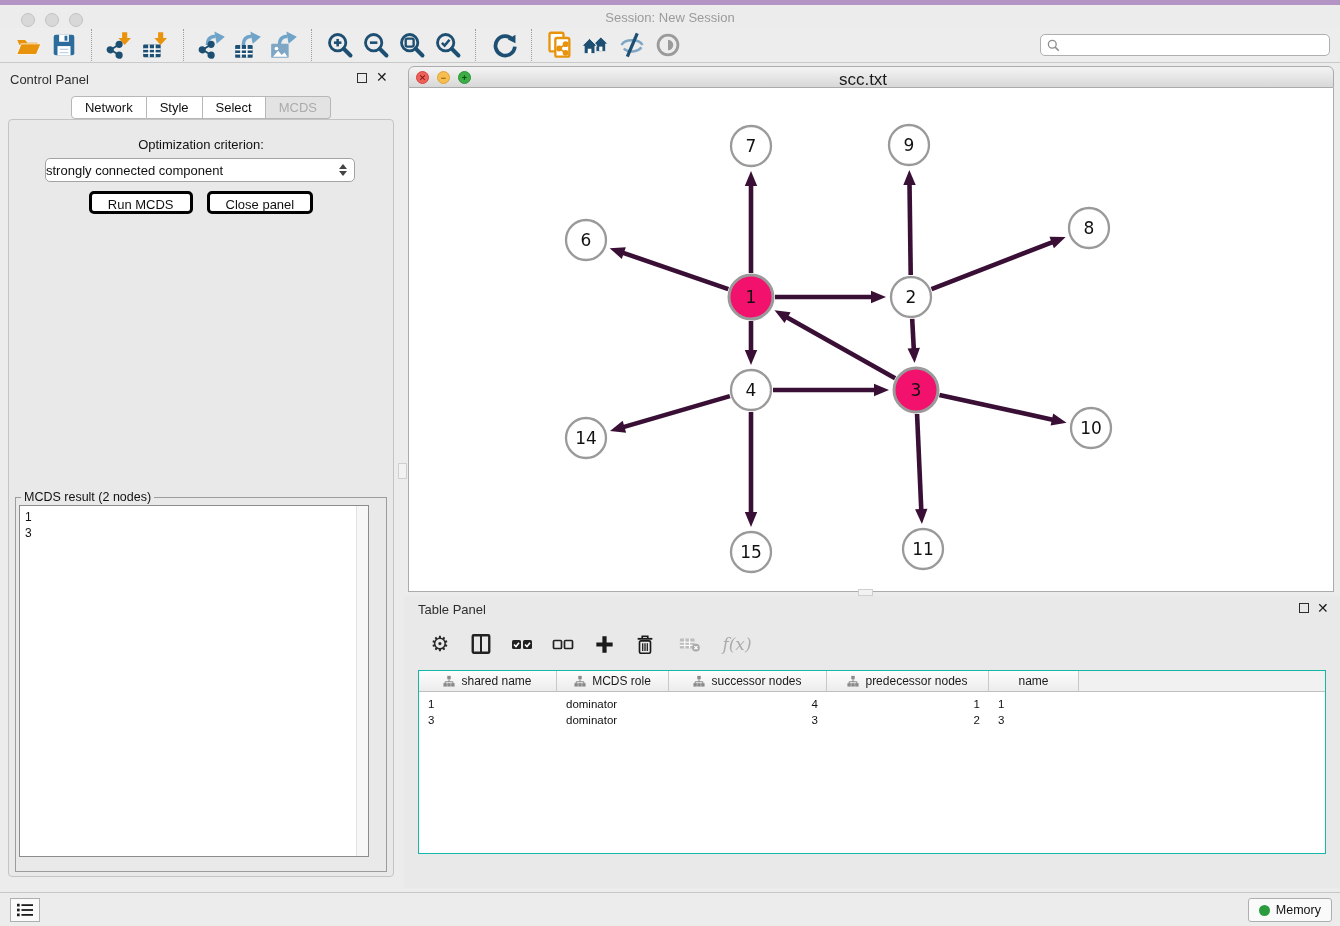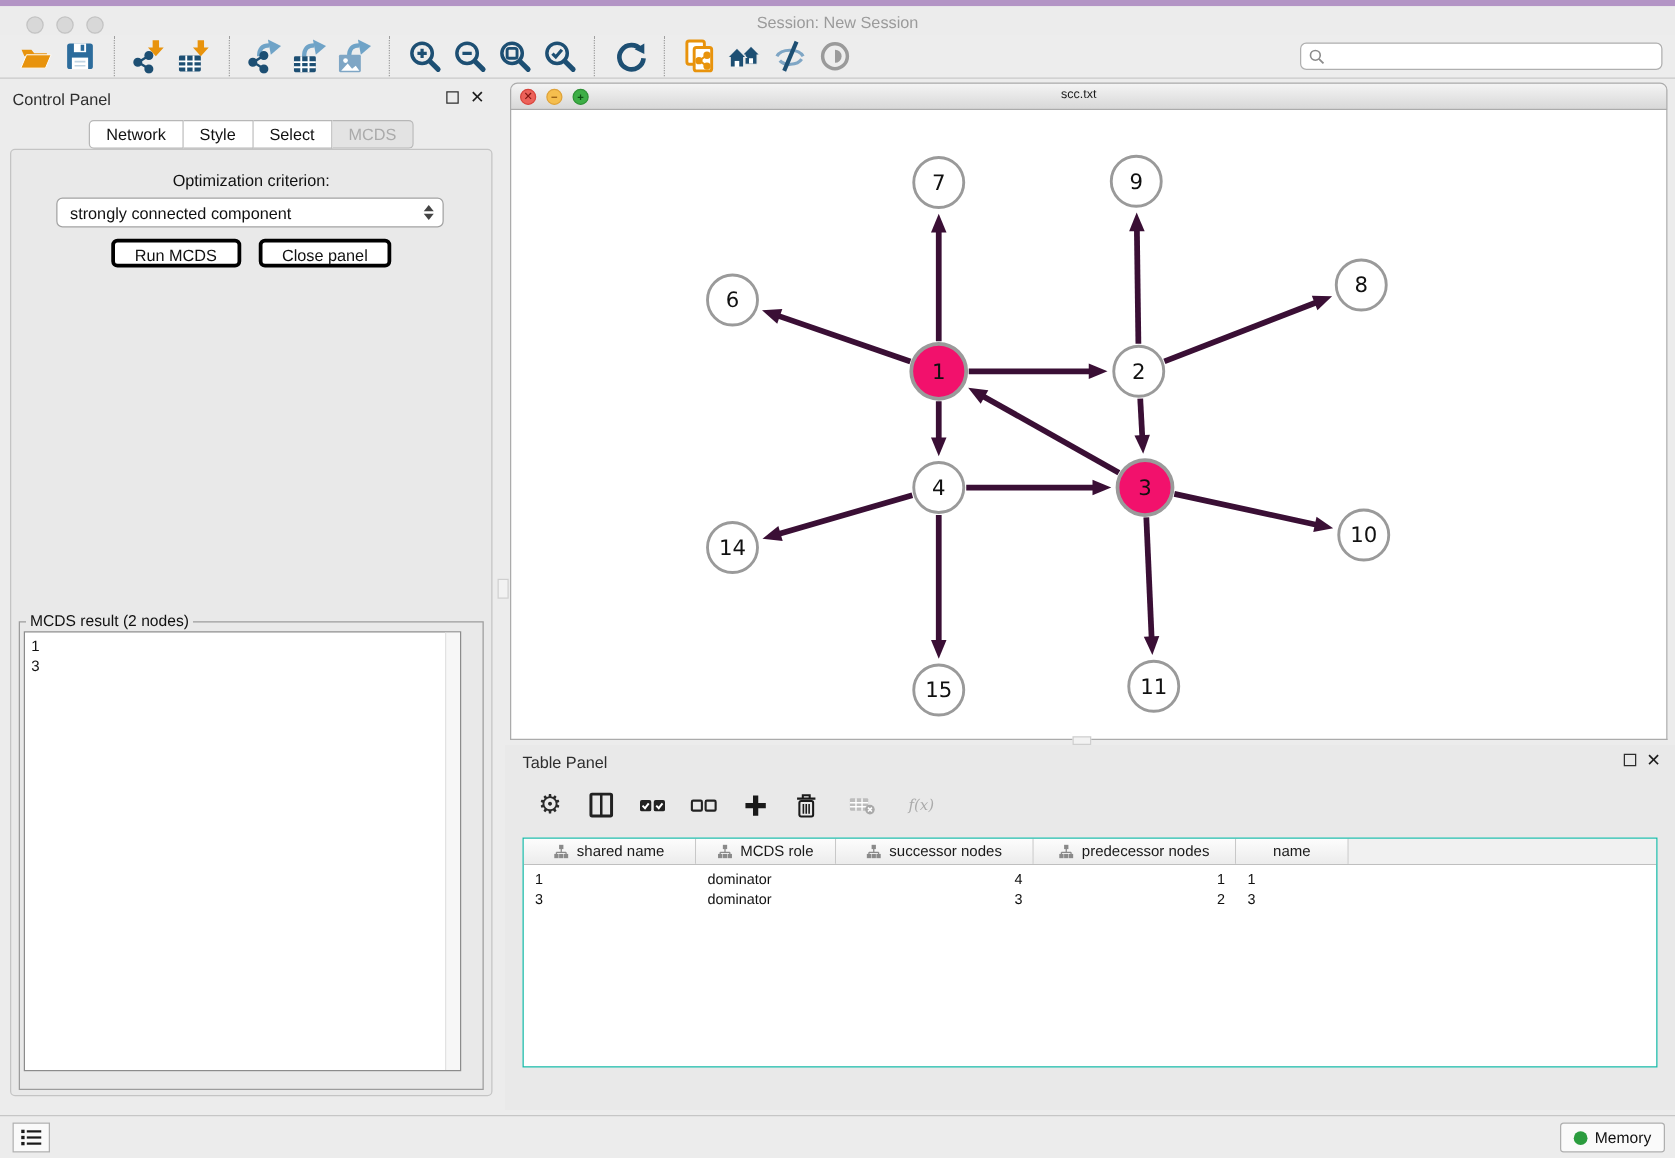--- a/index.html
+++ b/index.html
@@ -25,21 +25,21 @@
   .maxbox{width:10px;height:10px;border:1.6px solid #2E2E2E;box-sizing:border-box;}
   .closex{font-size:14px;font-weight:bold;color:#1C1C1C;line-height:12px;}
   .cp-tabs{position:absolute;left:0;top:32px;width:100%;display:flex;justify-content:center;}
   .tab{font-size:13px;color:#111;background:#FFF;border:1px solid #B7B7B7;padding:3px 13px;cursor:pointer;}
   .tab:first-child{border-radius:4px 0 0 4px;}
   .tab+.tab{border-left:none;}
   .tab:last-child{border-radius:0 4px 4px 0;}
   .tab.active{background:#E3E3E3;color:#ABABAB;}
   .cp-body{position:absolute;left:8px;top:55px;width:386px;height:758px;background:#E9E9E9;border:1px solid #C4C4C4;border-radius:4px;box-sizing:border-box;}
   .opt-label{position:absolute;left:0;width:100%;top:17px;text-align:center;font-size:13px;color:#111;}
-  .criterion-select{position:absolute;left:36px;top:38px;width:310px;height:24px;background:#FFF;border:1px solid #A3A3A3;border-radius:5px;box-sizing:border-box;display:flex;align-items:center;font-size:13px;color:#111;padding-left:10px;cursor:pointer;}
+  .criterion-select{position:absolute;left:36px;top:38px;width:310px;height:24px;background:#FFF;border:1px solid #A3A3A3;border-radius:5px;box-sizing:border-box;display:flex;align-items:center;font-size:13px;color:#111;cursor:pointer;}
   .stepper{margin-left:auto;margin-right:7px;display:flex;flex-direction:column;align-items:center;gap:2px;}
   .tri-up{width:0;height:0;border-left:4px solid transparent;border-right:4px solid transparent;border-bottom:5px solid #444;}
   .tri-dn{width:0;height:0;border-left:4px solid transparent;border-right:4px solid transparent;border-top:5px solid #444;}
   .cp-buttons{position:absolute;left:0;top:71px;width:100%;display:flex;justify-content:center;gap:14px;}
   .btn{background:#FFF;border:3px solid #000000;border-radius:5px;font-size:13px;color:#111;padding:3px 16px;height:23px;box-sizing:border-box;cursor:pointer;font-family:inherit;}
   .mcds-fieldset{position:absolute;left:6px;top:370px;width:372px;height:382px;border:1px solid #9C9C9C;margin:0;padding:1px 17px 5px 3px;box-sizing:border-box;background:transparent;}
   .mcds-fieldset legend{font-size:12.5px;color:#111;padding:0 3px;margin-left:2px;}
   .result-box{position:relative;width:100%;height:352px;background:#FFF;border:1px solid #8C8C8C;box-sizing:border-box;overflow:hidden;}
   .result-line{font-size:12px;color:#111;line-height:16px;padding:0 5px;}
   .result-line:first-child{padding-top:3px;}
@@ -47,28 +47,28 @@
   
   .vdiv-grip{position:absolute;left:398px;top:463px;width:9px;height:16px;background:#F2F2F2;border:1px solid #CFCFCF;box-sizing:border-box;}
   .hdiv-grip{position:absolute;left:858px;top:589px;width:15px;height:7px;background:#F2F2F2;border:1px solid #CFCFCF;box-sizing:border-box;}
   
   .network-window{position:absolute;left:408px;top:66px;width:926px;height:526px;}
   .nw-titlebar{position:absolute;left:0;top:0;width:100%;height:22px;background:linear-gradient(#F4F4F4,#D8D8D8);border:1px solid #ABABAB;border-radius:6px 6px 0 0;box-sizing:border-box;}
   .traffic{position:absolute;top:4px;width:13px;height:13px;border-radius:50%;display:flex;align-items:center;justify-content:center;font-size:9px;font-weight:bold;box-sizing:border-box;}
   .t-red{left:7px;background:#EC625A;border:1px solid #D8443C;color:#7E1410;}
   .t-yellow{left:28px;background:#F5BE4E;border:1px solid #DFA33A;color:#945A10;}
   .t-green{left:49px;background:#3DAE46;border:1px solid #2F9237;color:#0C5213;}
-  .nw-title{position:absolute;left:0;right:16px;top:3px;text-align:center;font-size:10px;color:#1A1A1A;}
+  .nw-title{position:absolute;left:0;right:16px;top:3px;text-align:center;font-size:17px;color:#1A1A1A;}
   .nw-canvas{position:absolute;left:0;top:22px;width:100%;height:504px;background:#FFF;border:1px solid #ABABAB;border-top:none;box-sizing:border-box;}
   
   .table-panel{position:absolute;left:404px;top:596px;width:936px;height:292px;background:#E9E9E9;}
   .tp-toolbar{position:absolute;left:14px;top:28px;width:908px;height:40px;display:flex;align-items:center;gap:13px;padding-left:8px;box-sizing:border-box;}
   .tp-ic{width:28px;height:28px;display:flex;align-items:center;justify-content:center;}
   .gear-glyph{font-size:21px;color:#2A2A2A;line-height:22px;}
-  .fx{font-family:"DejaVu Serif","Liberation Serif",serif;font-style:italic;font-size:12px;color:#ABABAB;}
+  .fx{font-family:"DejaVu Serif","Liberation Serif",serif;font-style:italic;font-size:17px;color:#ABABAB;}
   .tp-table{position:absolute;left:14px;top:74px;width:908px;height:184px;background:#FFF;border:1px solid #14b8a6;box-sizing:border-box;overflow:hidden;}
   .thead{display:flex;height:20px;border-bottom:1px solid #BFBFBF;}
   .hcell{background:linear-gradient(#FDFDFD,#ECECEC);border-right:1px solid #C8C8C8;display:flex;align-items:center;justify-content:center;gap:6px;font-size:12px;color:#1A1A1A;box-sizing:border-box;}
   .hfill{flex:1;background:#F1F1F1;}
   .c0{width:138px;}.c1{width:112px;}.c2{width:158px;}.c3{width:162px;}.c4{width:90px;}
   .trow{display:flex;height:16px;align-items:center;}
   .tcell{font-size:11.5px;color:#111;padding:0 9px;box-sizing:border-box;}
   .tbody{padding-top:4px;}
   .tp-tabs{position:absolute;left:0;top:269px;width:100%;display:flex;justify-content:center;}
   .tp-tabs .tab{font-size:12.5px;padding:3px 14px;}

